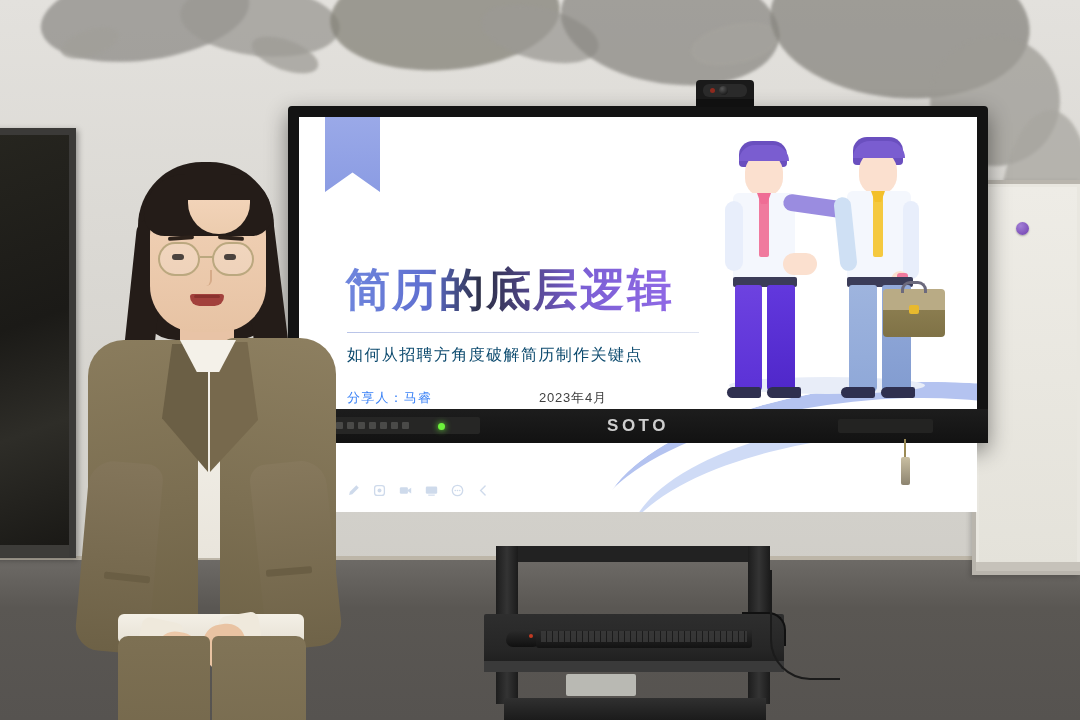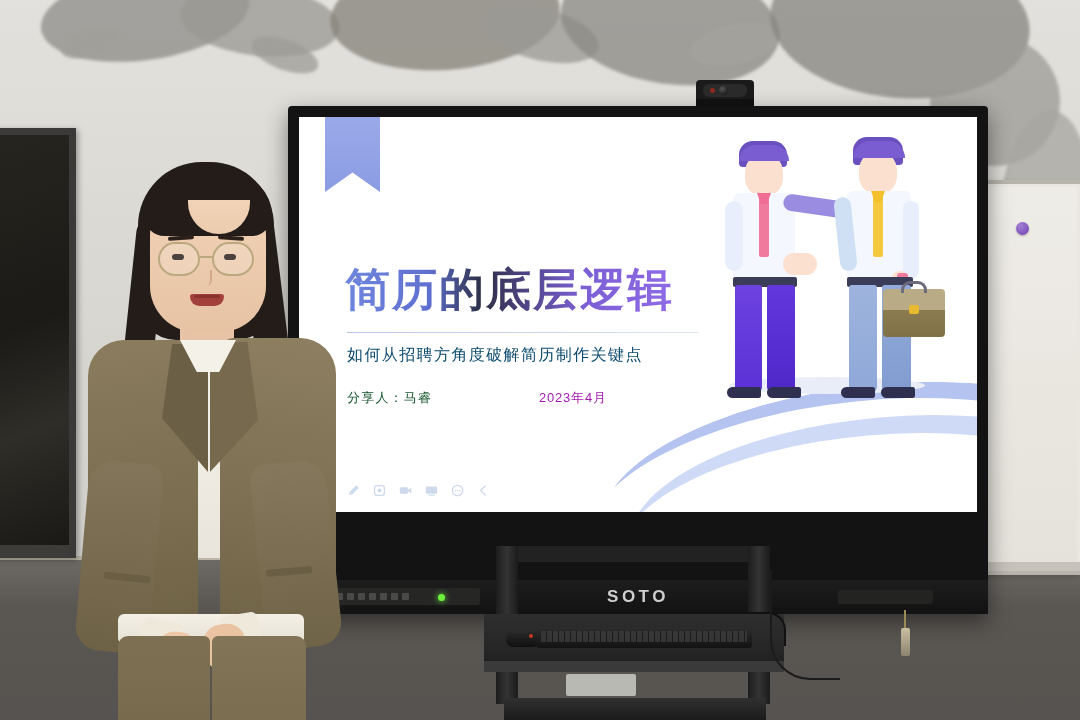--- a/index.html
+++ b/index.html
@@ -59,21 +59,21 @@
     background:radial-gradient(circle at 35% 30%,#a27fd6,#6f3fae);
     box-shadow:0 1px 2px rgba(0,0,0,.3);
   }
   #whiteboard .wb-tray {
     position:absolute; left:0; bottom:0; width:100%; height:9px;
     background:#c6c2ba;
   }
 
   
   #display {
-    position:absolute; left:288px; top:106px; width:700px; height:508px;
+    position:absolute; left:288px; top:106px; width:700px; height:337px;
     background:#131313;
     border-radius:4px;
     box-shadow:0 8px 22px rgba(0,0,0,.45);
     padding:9px 9px 0 9px;
   }
   #screen {
     position:absolute; left:11px; top:11px; width:678px; height:395px;
     background:#ffffff; overflow:hidden;
   }
   #display-chin {
@@ -139,25 +139,25 @@
   #title-rule {
     position:absolute; left:48px; top:215px; width:352px; height:1px;
     background:linear-gradient(90deg,#b9c4e8,#dfe4f2);
   }
   #slide-subtitle {
     position:absolute; left:48px; top:228px;
     font-size:16px; letter-spacing:1.4px; color:#0c4a6e; white-space:nowrap;
   }
   #slide-presenter {
     position:absolute; left:48px; top:272px;
-    font-size:13px; letter-spacing:1.2px; color:#14532d;
+    font-size:13px; letter-spacing:1.2px; color:#3b82f6;
   }
   #slide-date {
     position:absolute; left:240px; top:272px;
-    font-size:13px; letter-spacing:.8px; color:#a21caf;
+    font-size:13px; letter-spacing:.8px; color:#404040;
   }
   
   .swoosh { position:absolute; border-radius:50%; }
   #swoosh-a {
     left:300px; top:268px; width:560px; height:230px;
     background:#9fb2ec; opacity:.78;
     clip-path:ellipse(50% 50% at 50% 50%);
     transform:rotate(-6deg);
   }
   #swoosh-b {

